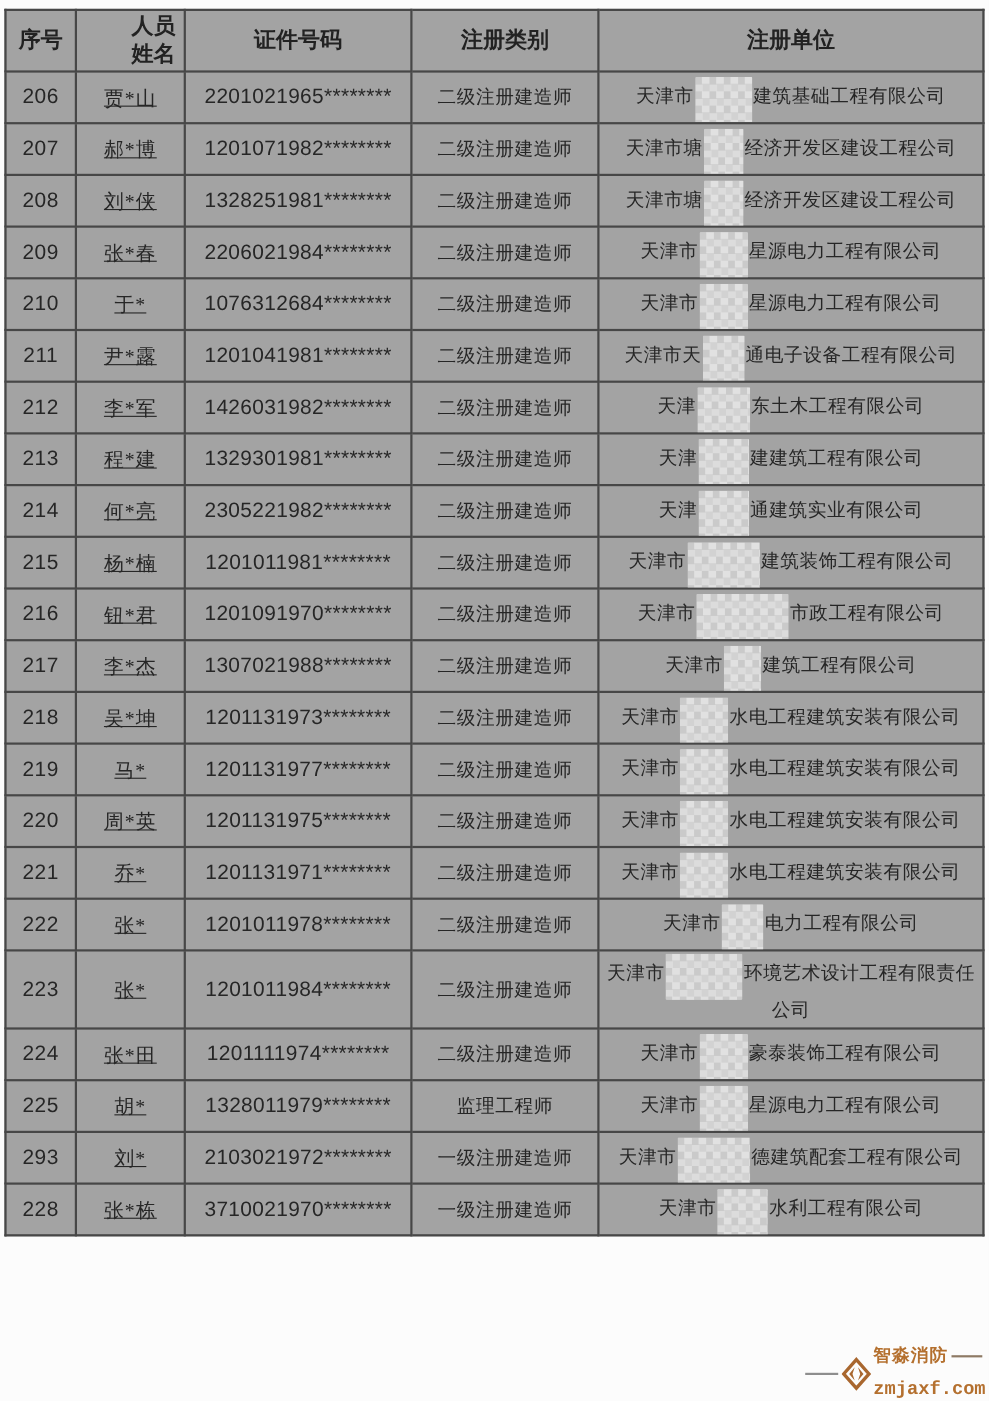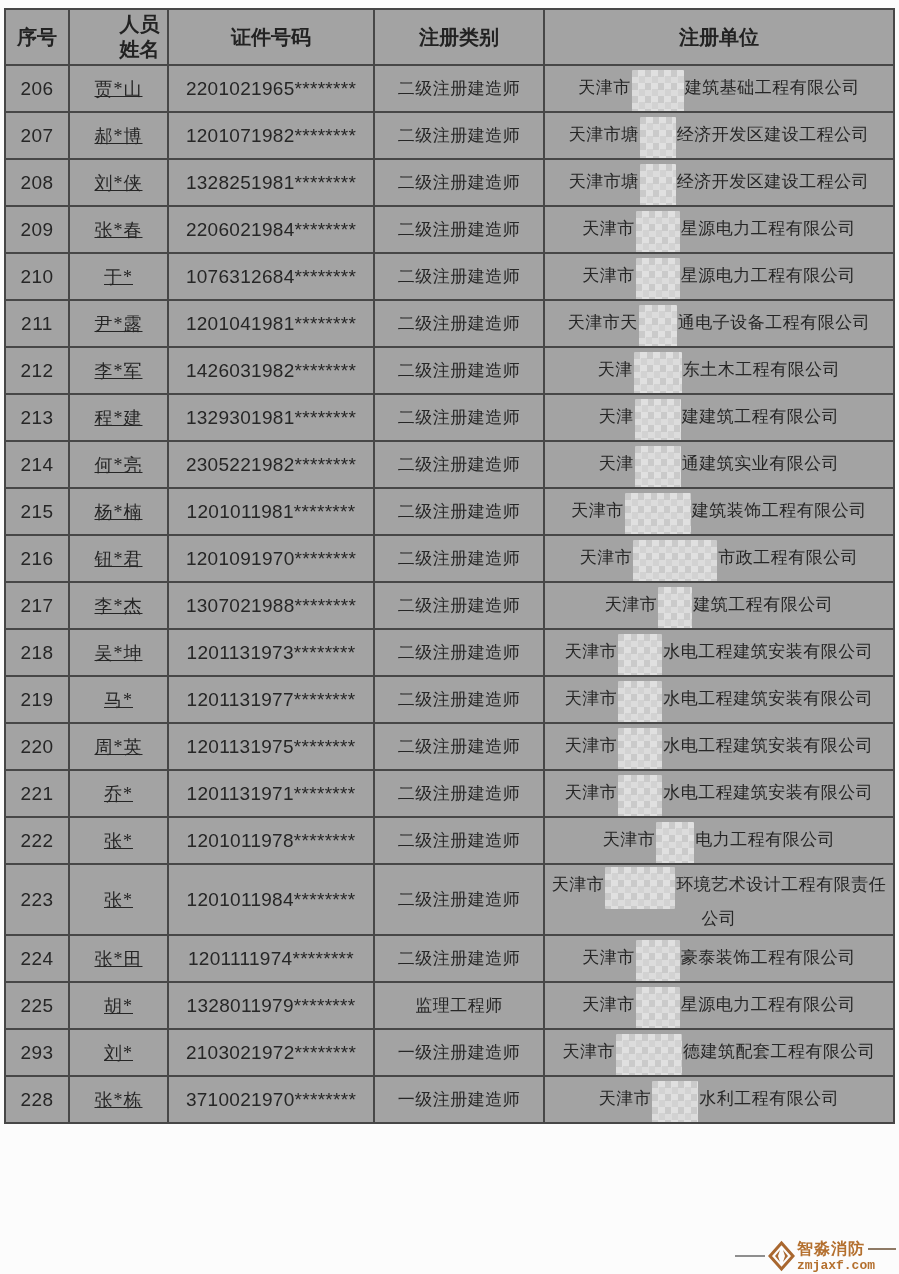--- a/index.html
+++ b/index.html
@@ -83,23 +83,23 @@
     letter-spacing: 1px;
   }
   .wm-dash-right {
     width: 28px; height: 2px;
     background: #8e7a65;
     margin-left: 3px;
   }
   .wm-site {
     font-family: "Liberation Mono", "DejaVu Sans Mono", monospace;
     font-weight: bold;
-    font-size: 13px;
+    font-size: 17px;
     color: #b4702f;
-    margin-top: 2px;
+    margin-top: 14px;
   }
 </style>
 </head>
 <body>
 
 <div class="page">
 
   <table class="reg-table">
     <colgroup>
       <col style="width:64px">

